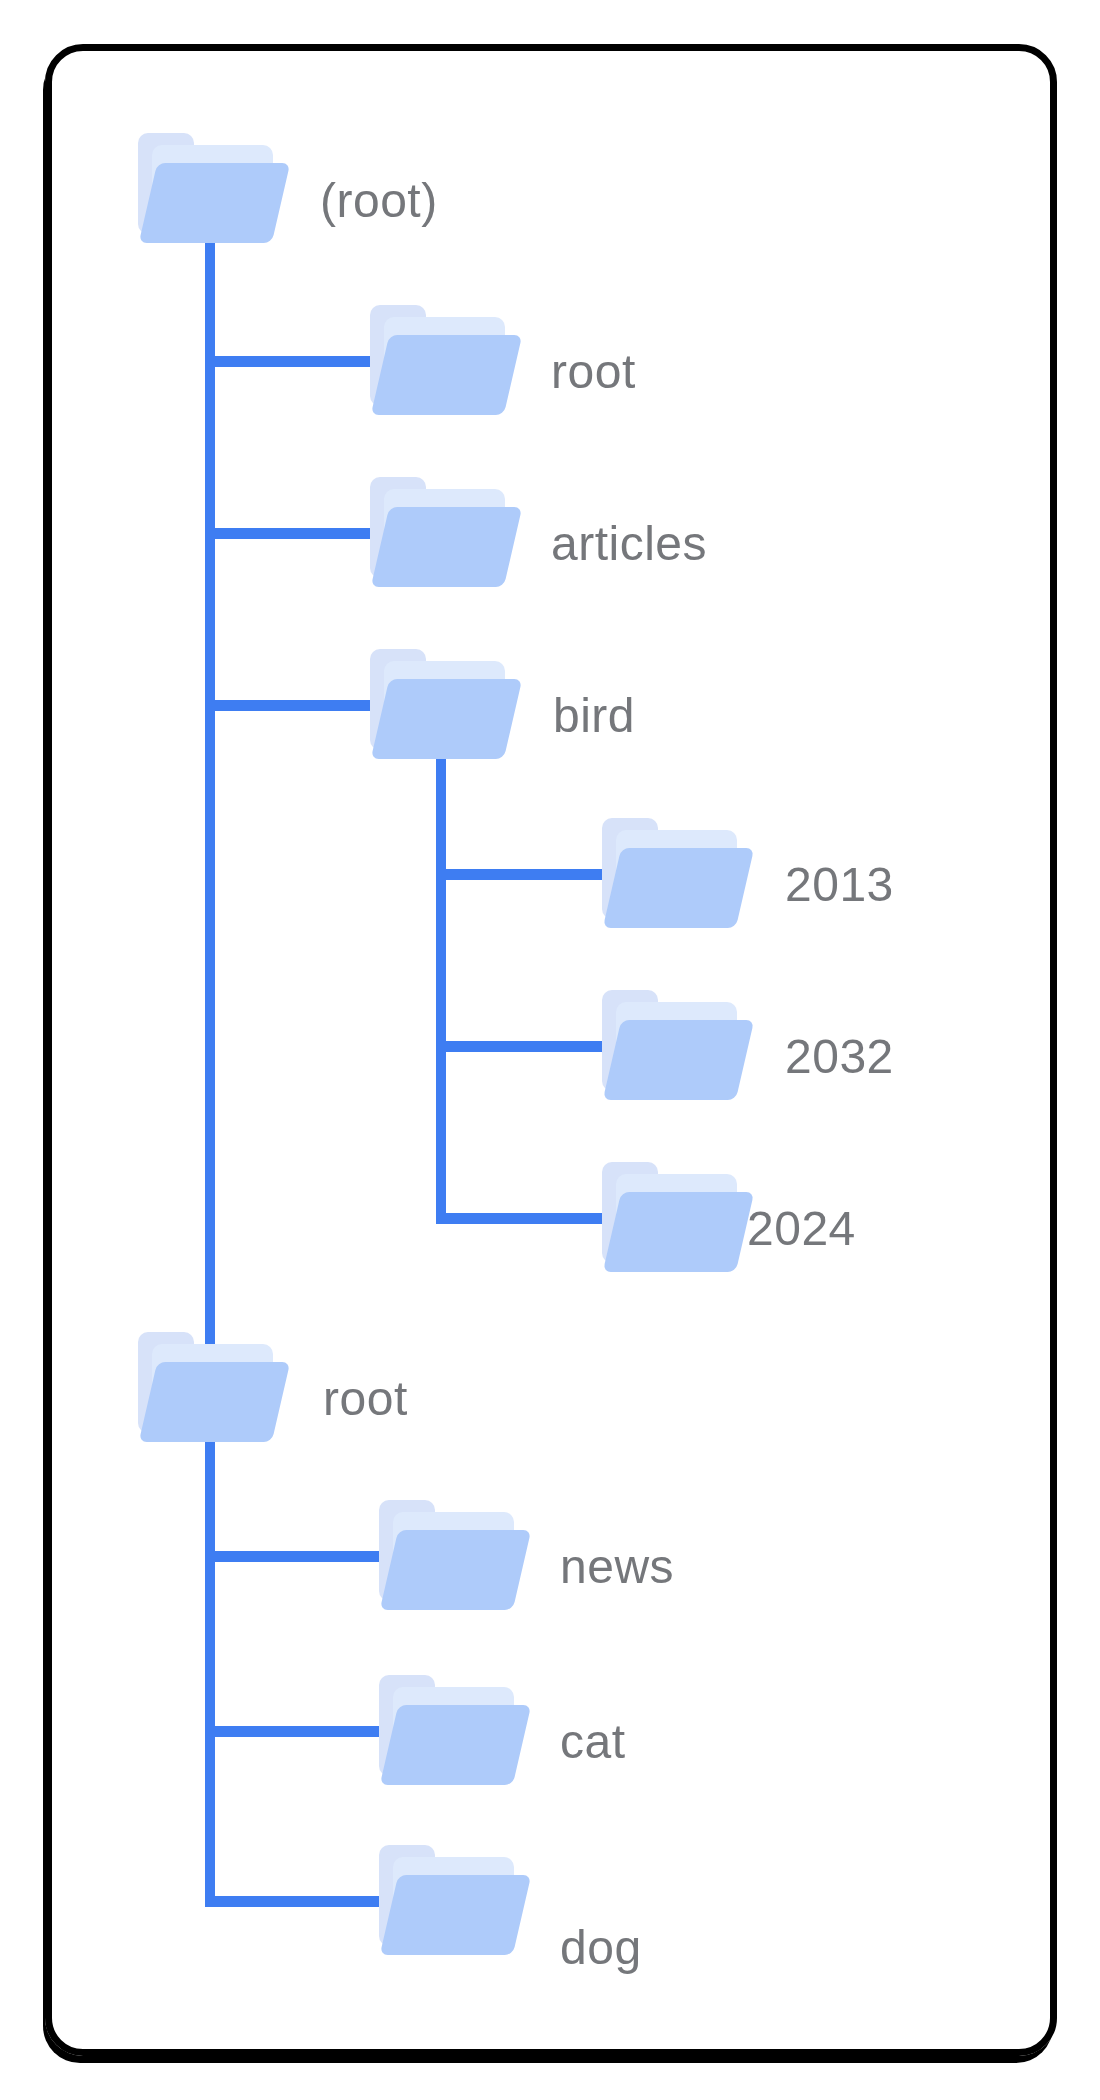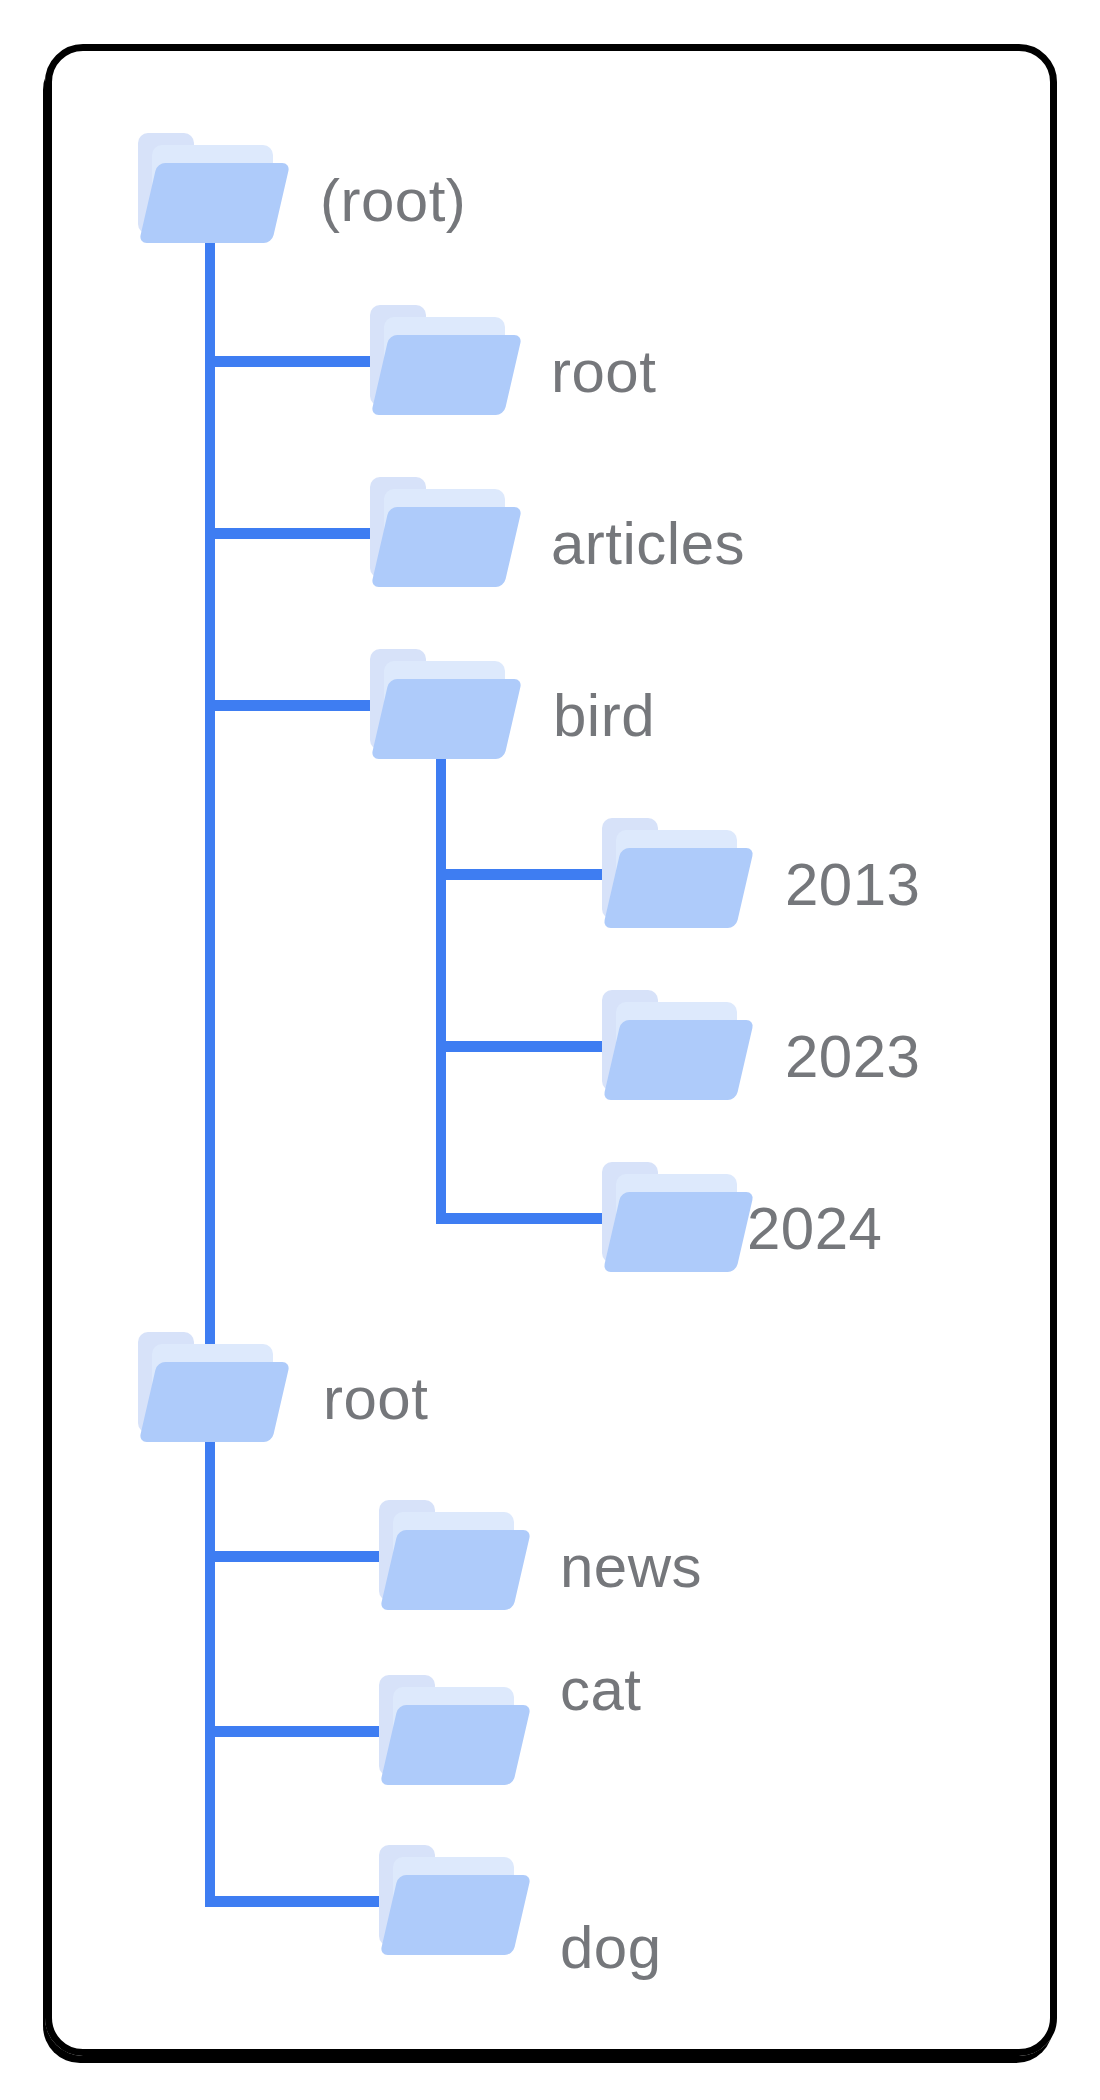--- a/index.html
+++ b/index.html
@@ -31,21 +31,21 @@
   .f-back{position:absolute;left:0;top:13px;width:122px;height:88px;
     background:var(--folder-back);border-radius:10px}
   .f-back::before{content:"";position:absolute;left:0;top:-13px;width:56px;height:30px;
     background:var(--folder-back);border-radius:10px 10px 0 0}
   .f-sheet{position:absolute;left:14px;top:12px;width:121px;height:88px;
     background:var(--folder-sheet);border-radius:10px}
   .f-front{position:absolute;left:10px;top:30px;width:133px;height:80px;
     background:var(--folder-front);border-radius:8px;transform:skewX(-13deg)}
 
   
-  .lbl{position:absolute;z-index:3;color:var(--label);font-size:60px;line-height:1;
+  .lbl{position:absolute;z-index:3;color:var(--label);font-size:48px;line-height:1;
     transform:translateY(-50%);white-space:nowrap;letter-spacing:0.5px}
 </style>
 </head>
 <body>
 
 <div class="stage">
 
   <div class="card"></div>
 
   <div class="line vline" style="left:205px;top:243px;height:1663px"></div>
@@ -117,20 +117,20 @@
     <div class="f-back"></div>
     <div class="f-sheet"></div>
     <div class="f-front"></div>
   </div>
 
   <div class="lbl" style="left:320px;top:201px">(root)</div>
   <div class="lbl" style="left:551px;top:372px">root</div>
   <div class="lbl" style="left:551px;top:544px">articles</div>
   <div class="lbl" style="left:553px;top:716px">bird</div>
   <div class="lbl" style="left:785px;top:885px">2013</div>
-  <div class="lbl" style="left:785px;top:1057px">2023</div>
+  <div class="lbl" style="left:785px;top:1057px">2032</div>
   <div class="lbl" style="left:747px;top:1229px">2024</div>
   <div class="lbl" style="left:323px;top:1399px">root</div>
   <div class="lbl" style="left:560px;top:1567px">news</div>
-  <div class="lbl" style="left:560px;top:1690px">cat</div>
+  <div class="lbl" style="left:560px;top:1742px">cat</div>
   <div class="lbl" style="left:560px;top:1948px">dog</div>
 
 </div>
 
 </body></html>

